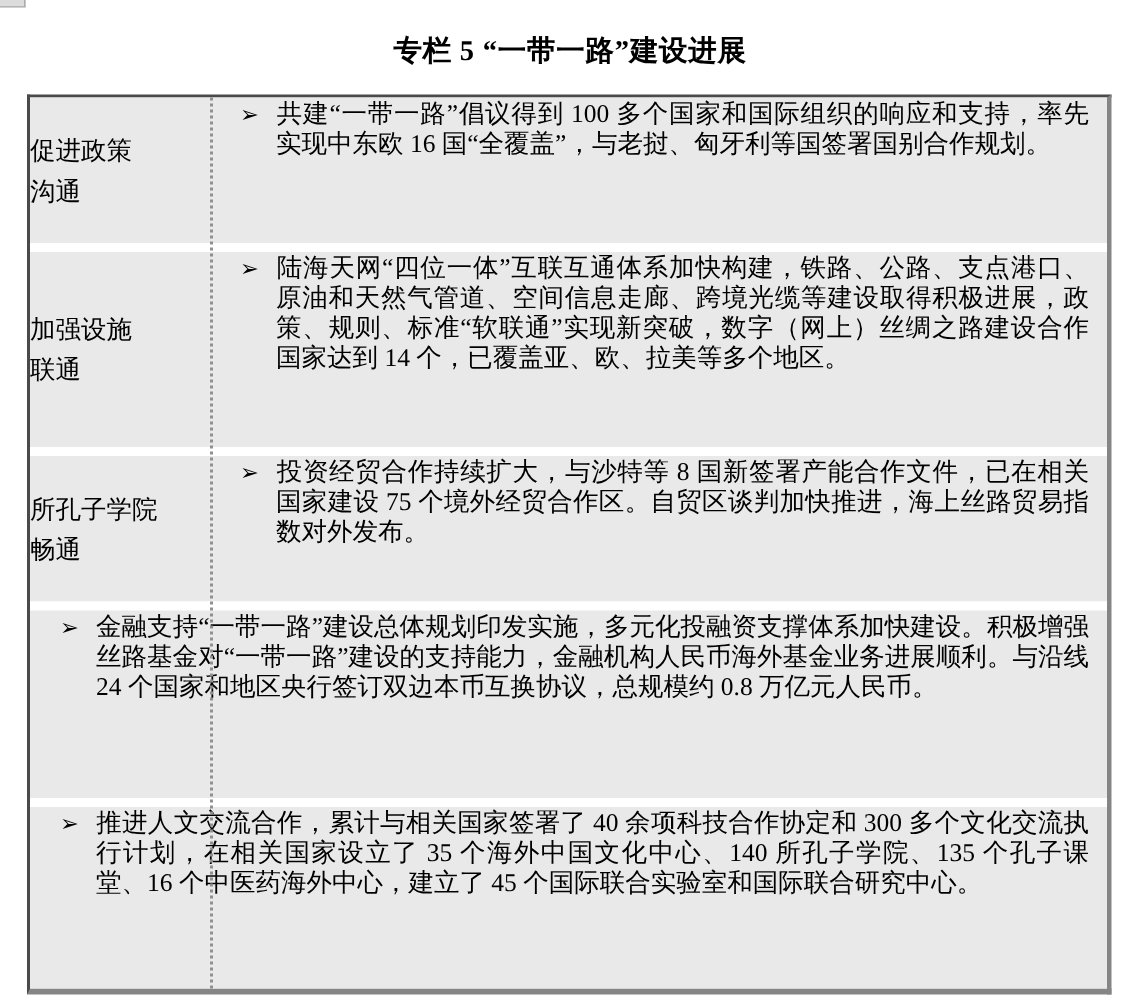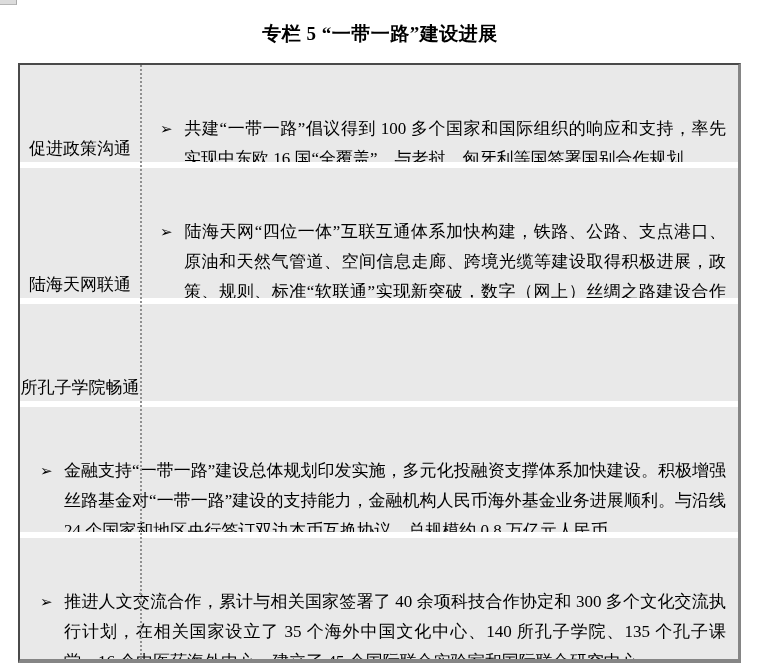--- a/index.html
+++ b/index.html
@@ -58,33 +58,32 @@
   .row.r0 { height: 97px; }
   .row.r1 { height: 130px; }
   .row.r2 { height: 97px; }
   .row.r3 { height: 125px; }
   .row.r4 { height: 121px; }
   .row-sep { height: 6px; background: #ffffff; }
   .label-cell {
     width: 120px;
     flex: 0 0 120px;
     display: flex;
-    flex-direction: row;
-    align-items: flex-end;
+    flex-direction: column;
+    align-items: flex-start;
     justify-content: center;
     font-size: 17px;
     line-height: 27px;
     text-align: center;
   }
   .content-cell {
     flex: 1 1 auto;
     padding: 1px 12px 0 20px;
     font-size: 17px;
-    line-height: 30px;
-    margin-top: 48px;
+    line-height: 20px;
   }
   .content-text {
     padding-left: 24px;
     text-indent: -24px;
     text-align: justify;
   }
   .bullet {
     display: inline-block;
     width: 24px;
     text-indent: 0;
@@ -110,33 +109,36 @@
           <span>沟通</span>
         </div>
         <div class="content-cell">
           <div class="content-text"><span class="bullet">➢</span><span>共建“一带一路”倡议得到 100 多个国家和国际组织的响应和支持，率先实现中东欧 16 国“全覆盖”，与老挝、匈牙利等国签署国别合作规划。</span></div>
         </div>
       </div>
       <div class="row-sep"></div>
 
       <div class="row r1">
         <div class="label-cell">
-          <span>陆海天网</span>
+          <span>加强设施</span>
           <span>联通</span>
         </div>
         <div class="content-cell">
           <div class="content-text"><span class="bullet">➢</span><span>陆海天网“四位一体”互联互通体系加快构建，铁路、公路、支点港口、原油和天然气管道、空间信息走廊、跨境光缆等建设取得积极进展，政策、规则、标准“软联通”实现新突破，数字（网上）丝绸之路建设合作国家达到 14 个，已覆盖亚、欧、拉美等多个地区。</span></div>
         </div>
       </div>
       <div class="row-sep"></div>
 
       <div class="row r2">
         <div class="label-cell">
           <span>所孔子学院</span>
           <span>畅通</span>
+        </div>
+        <div class="content-cell">
+          <div class="content-text"><span class="bullet">➢</span><span>投资经贸合作持续扩大，与沙特等 8 国新签署产能合作文件，已在相关国家建设 75 个境外经贸合作区。自贸区谈判加快推进，海上丝路贸易指数对外发布。</span></div>
         </div>
       </div>
       <div class="row-sep"></div>
 
       <div class="row r3">
         <div class="content-cell">
           <div class="content-text"><span class="bullet">➢</span><span>金融支持“一带一路”建设总体规划印发实施，多元化投融资支撑体系加快建设。积极增强丝路基金对“一带一路”建设的支持能力，金融机构人民币海外基金业务进展顺利。与沿线 24 个国家和地区央行签订双边本币互换协议，总规模约 0.8 万亿元人民币。</span></div>
         </div>
       </div>
       <div class="row-sep"></div>

